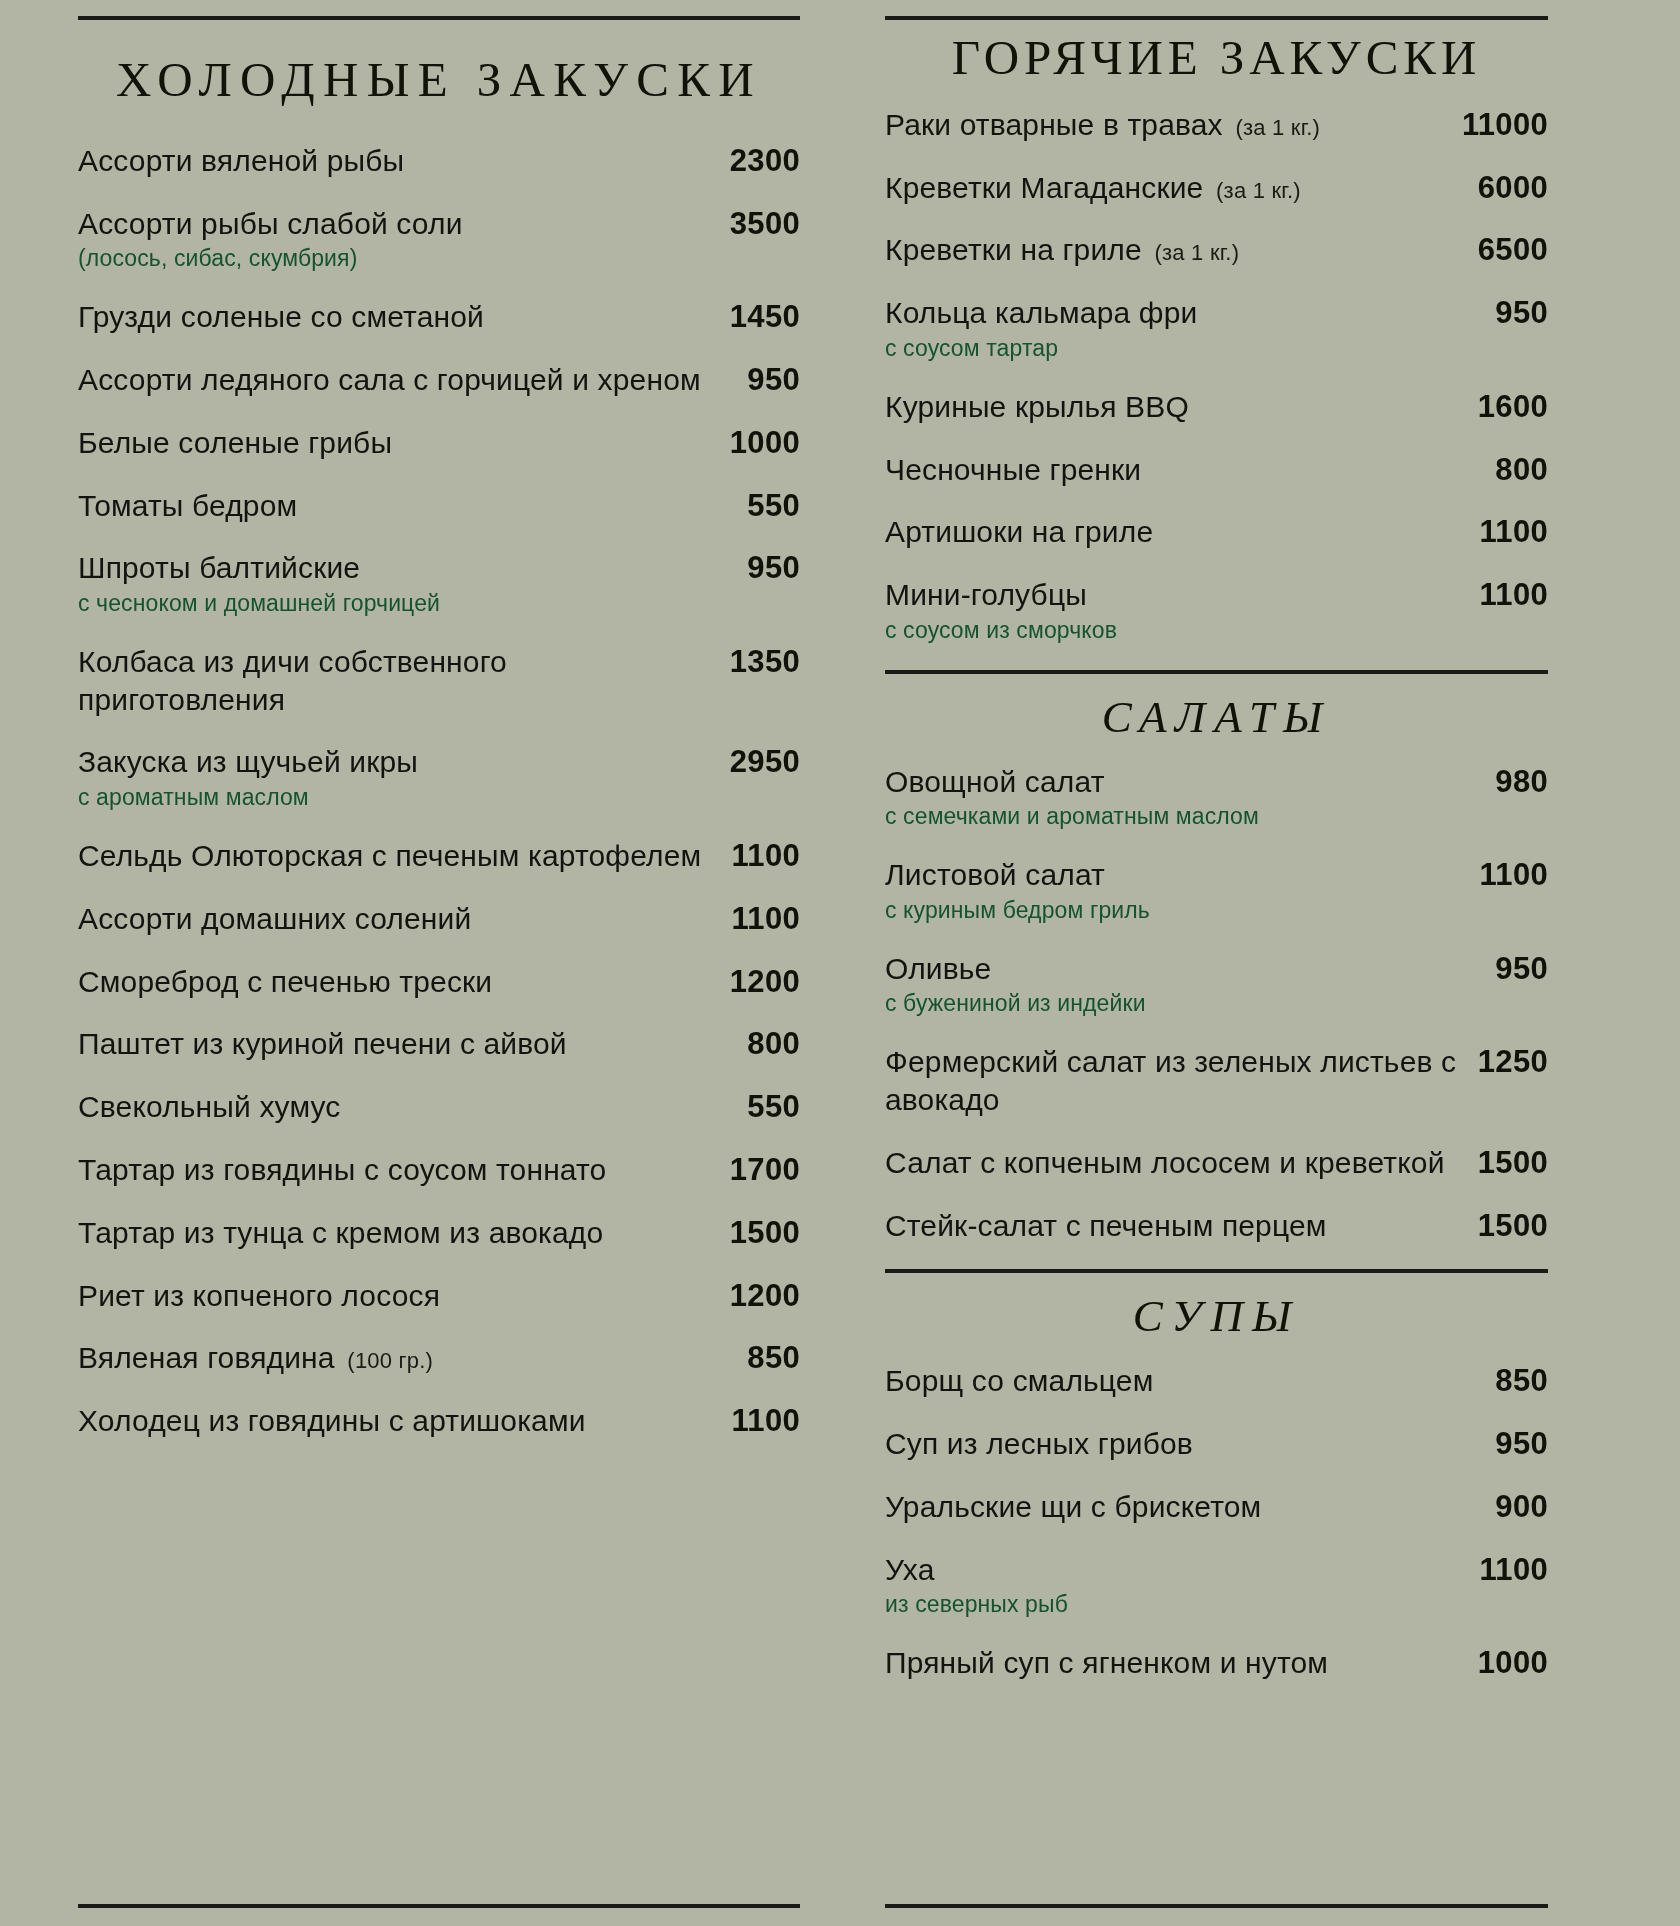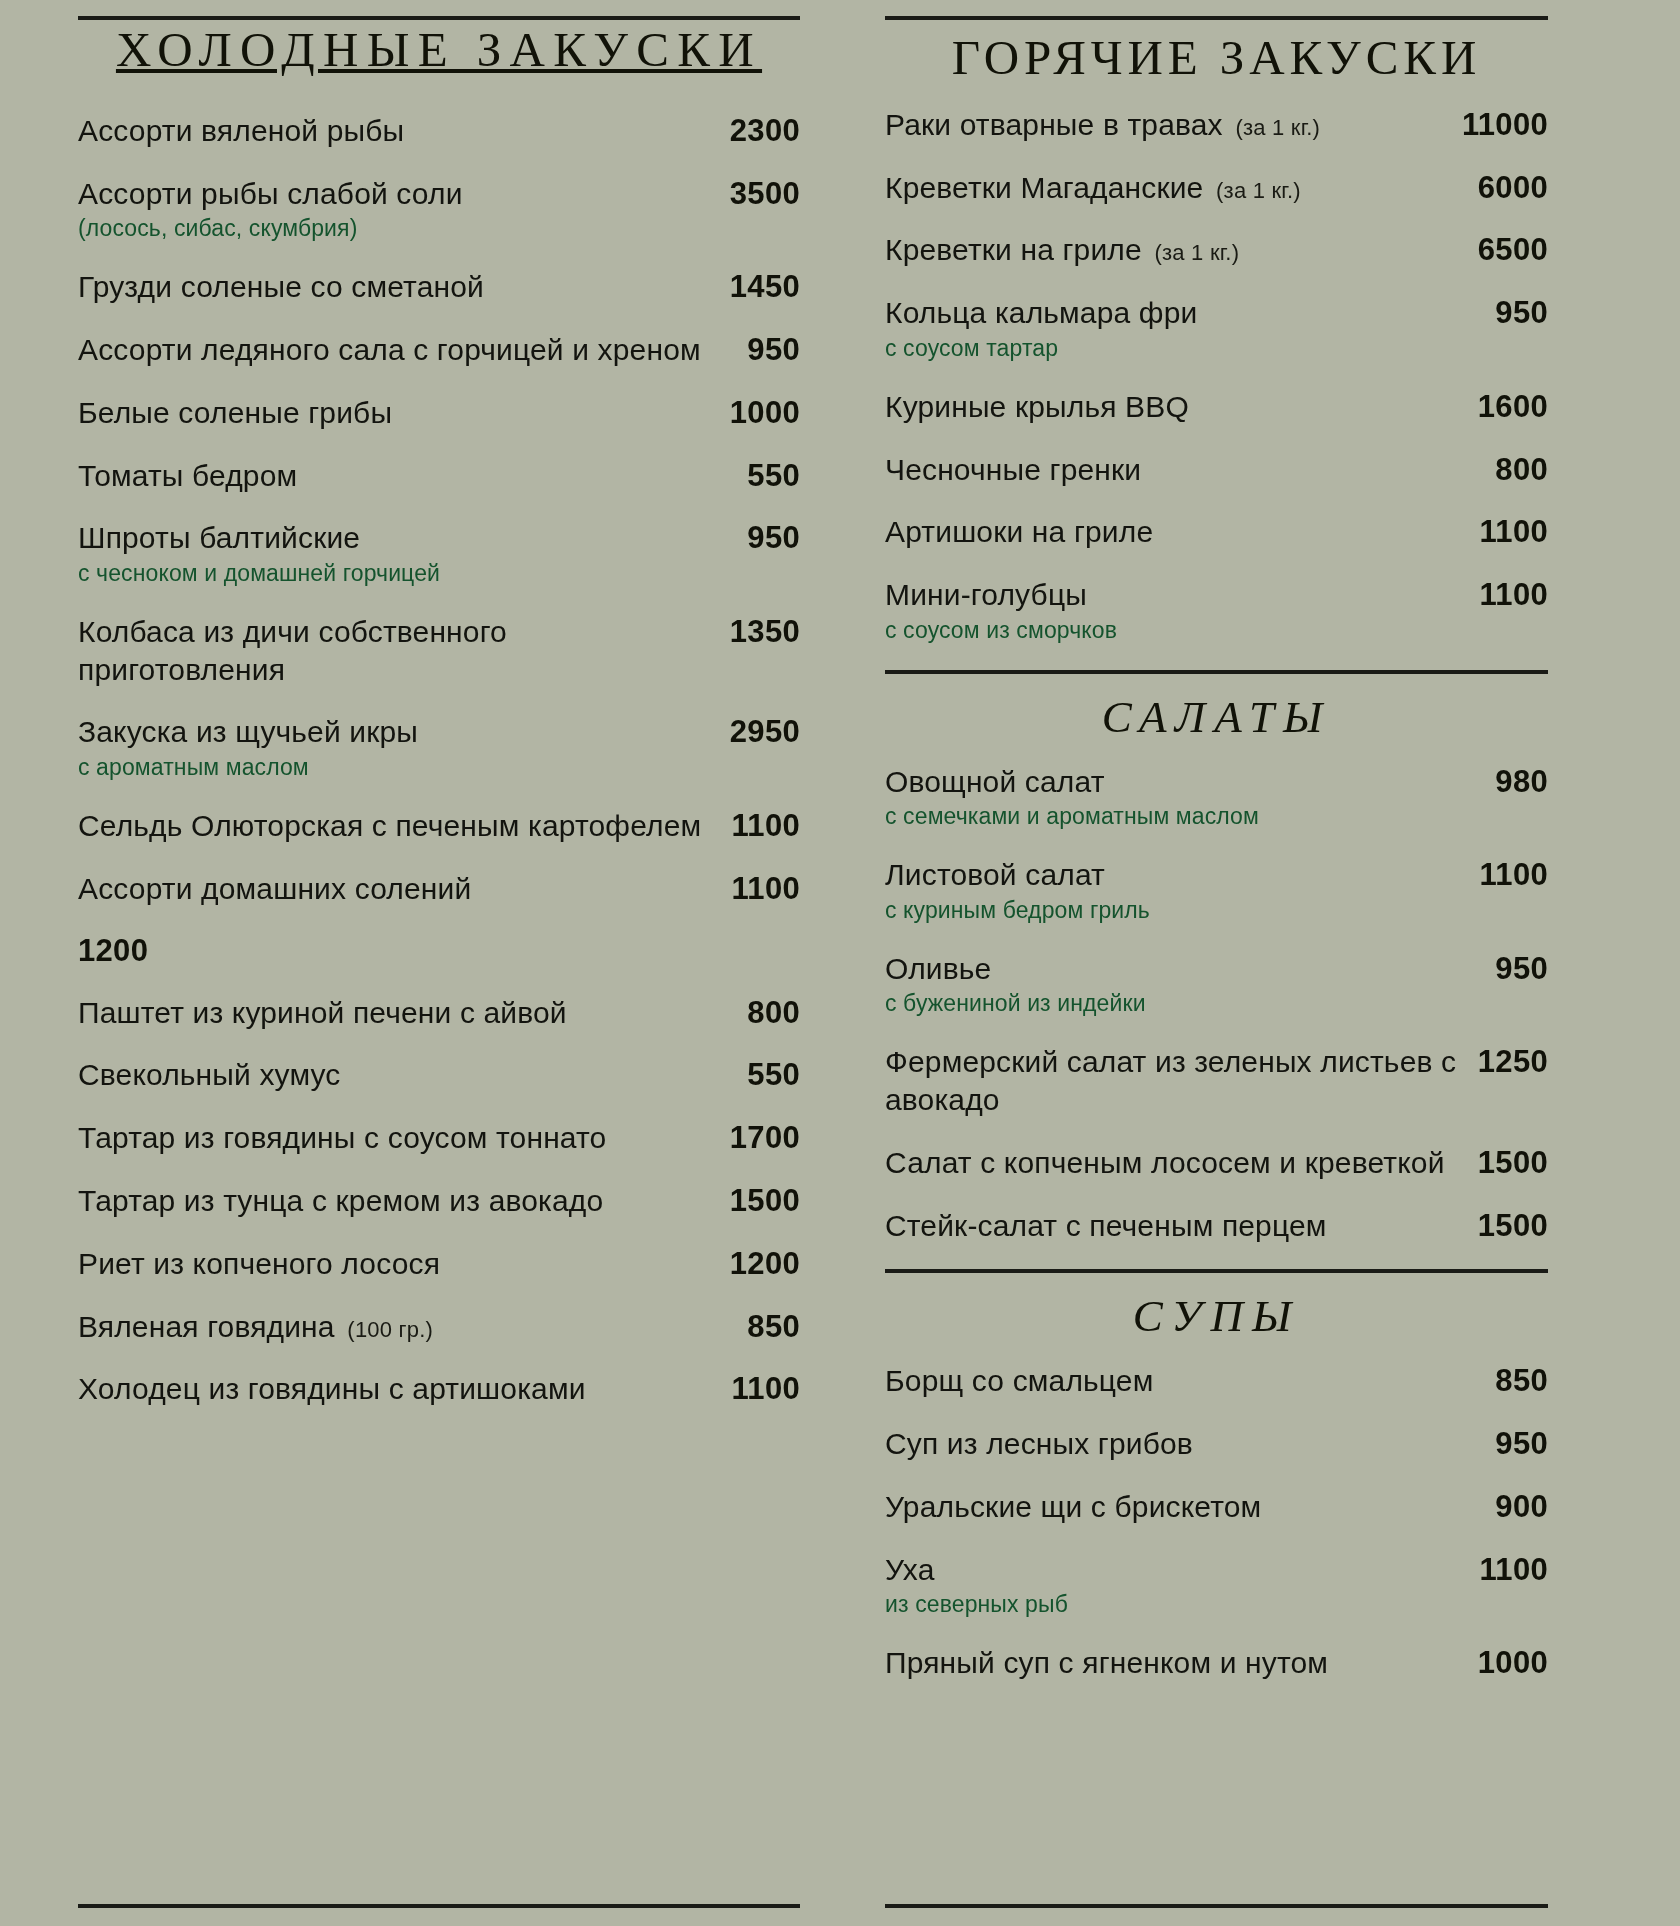--- a/index.html
+++ b/index.html
@@ -49,21 +49,21 @@
     font-weight: 400;
     text-align: center;
     letter-spacing: 0.17em;
     color: #111208;
     text-transform: uppercase;
     line-height: 1.22;
     margin: 0;
   }
   .section-title.big {
     font-size: 49px;
-    text-decoration: underline;
+    padding-top: 30px;
   }
   .section-title.hot {
     font-size: 49px;
     padding-top: 8px;
     letter-spacing: 0.10em;
   }
   .section-title.mid {
     font-size: 45px;
     padding-top: 16px;
     letter-spacing: 0.20em;
@@ -193,20 +193,21 @@
           </div>
         </li>
         <li class="item">
           <div class="item-row">
             <div class="item-name">Ассорти домашних солений</div>
             <div class="item-price">1100</div>
           </div>
         </li>
         <li class="item">
           <div class="item-row">
+            <div class="item-name">Смореброд с печенью трески</div>
             <div class="item-price">1200</div>
           </div>
         </li>
         <li class="item">
           <div class="item-row">
             <div class="item-name">Паштет из куриной печени с айвой</div>
             <div class="item-price">800</div>
           </div>
         </li>
         <li class="item">

